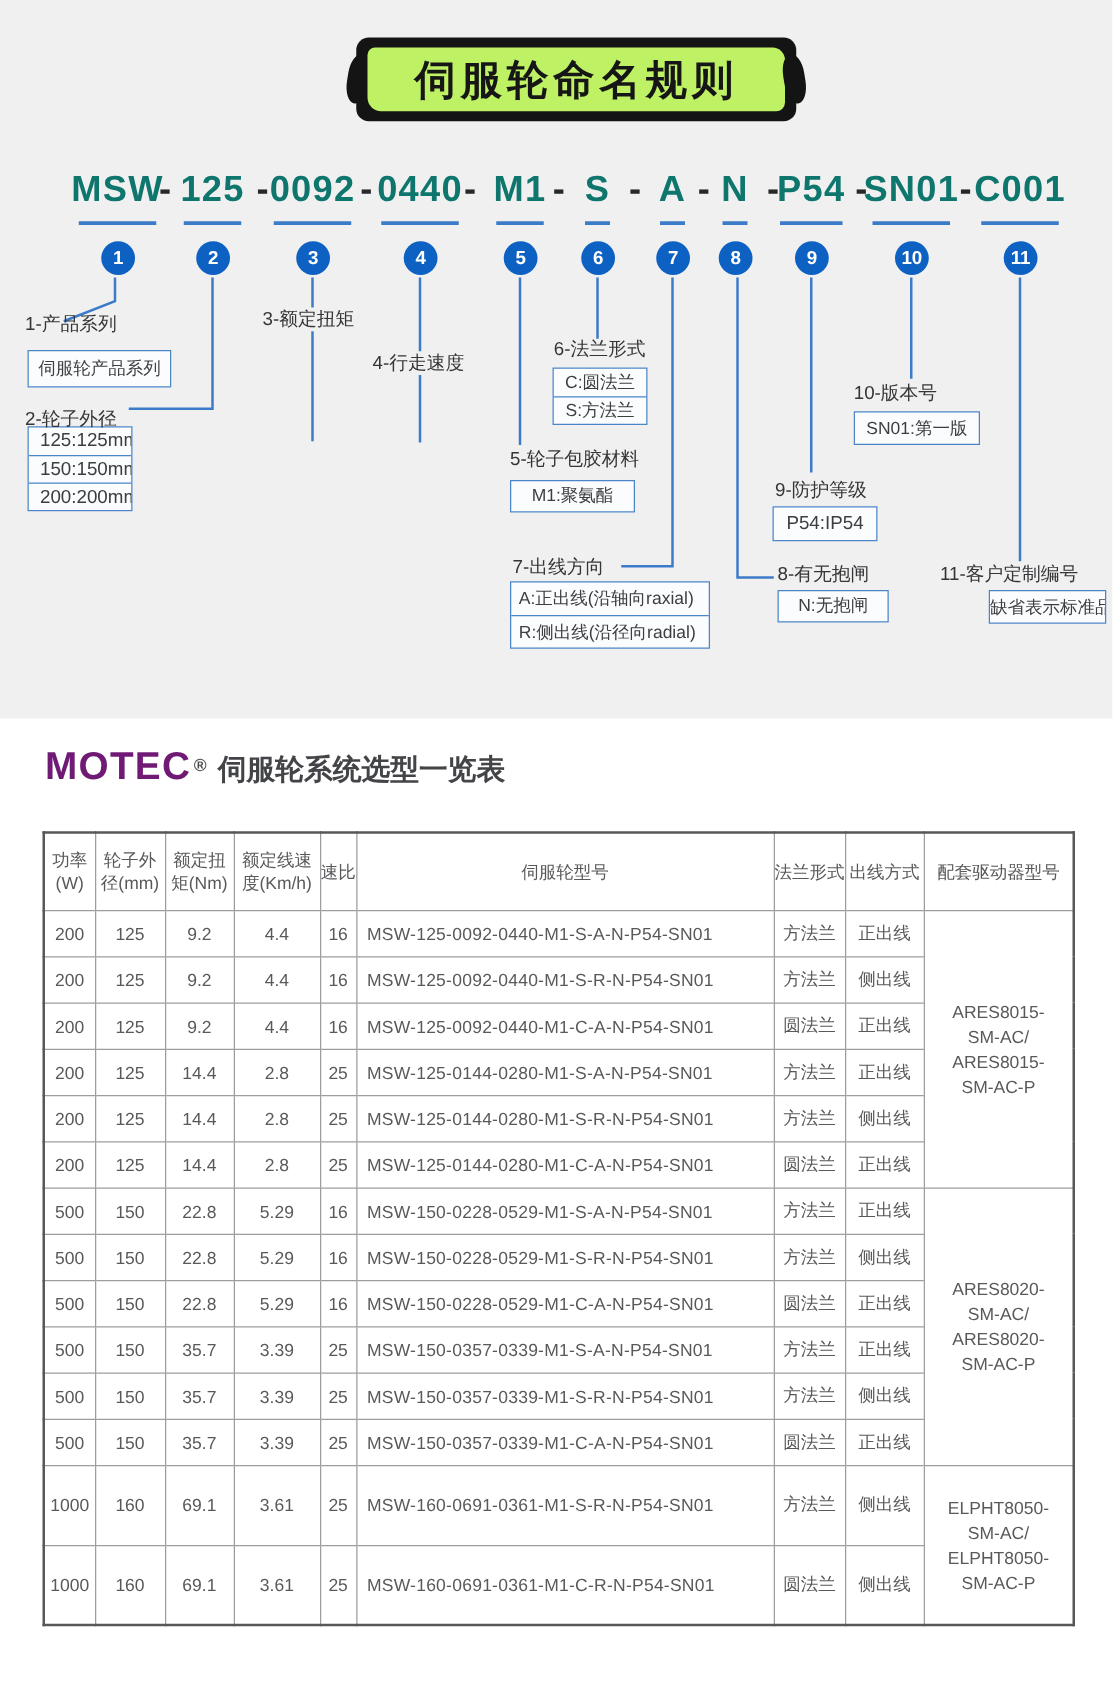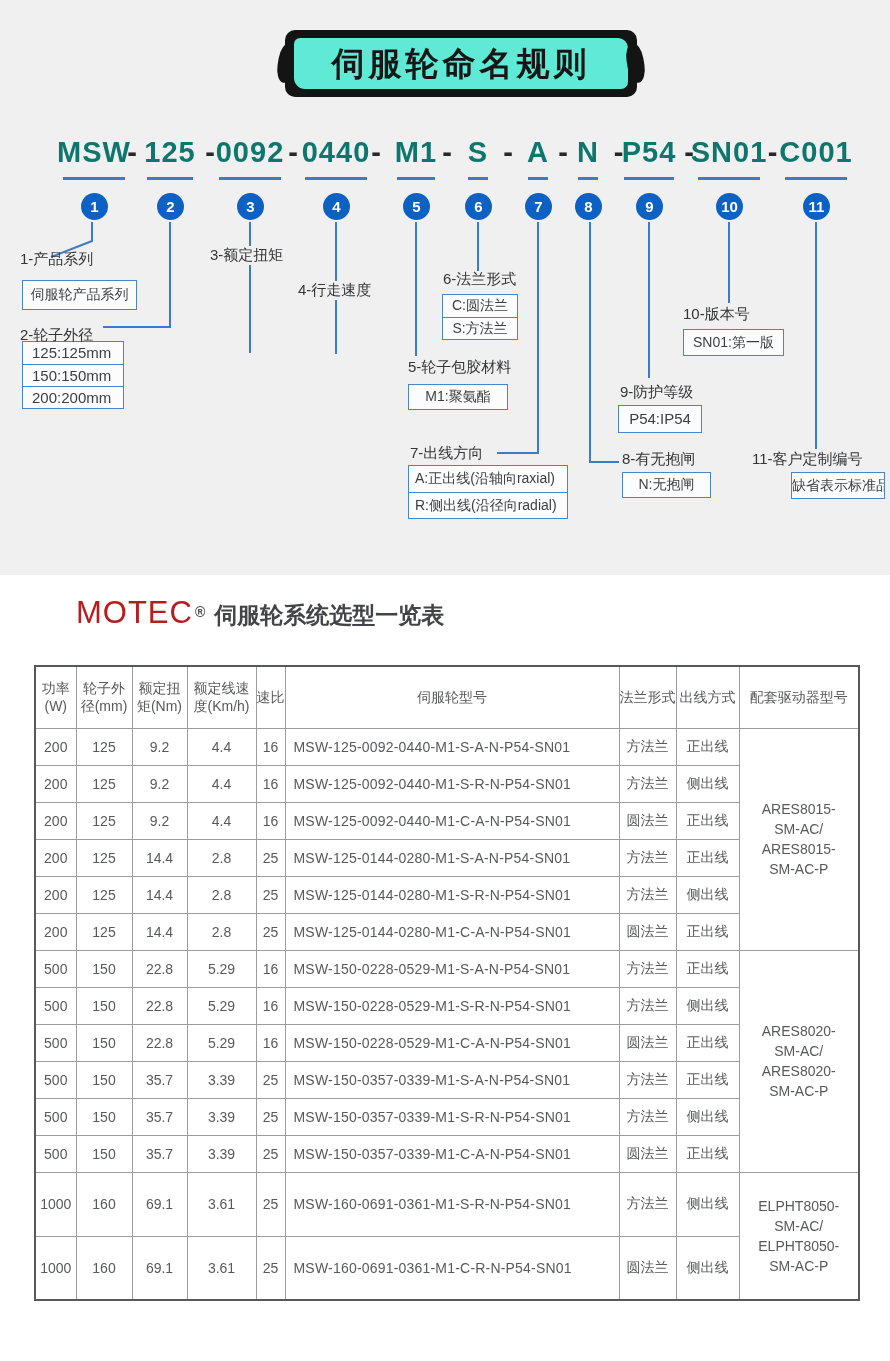--- a/index.html
+++ b/index.html
@@ -10,21 +10,21 @@
   
   .top { position:absolute; left:0; top:0; width:890px; height:575px; background:#f0f0f1; }
 
   .banner { position:absolute; left:285px; top:30px; width:352px; height:67px;
             background:#141414; border-radius:10px; z-index:1; }
   .banner:before, .banner:after { content:""; position:absolute; top:13px; width:17px; height:40px;
             background:#141414; border-radius:50% / 42%; }
   .banner:before { left:-7px; transform:rotate(9deg); }
   .banner:after  { right:-7px; transform:rotate(-9deg); }
   .banner-inner { position:absolute; left:9px; top:8px; right:9px; bottom:8px;
-            background:#5eead4; border-radius:6px 10px 7px 11px; text-align:center;
+            background:#bef264; border-radius:6px 10px 7px 11px; text-align:center;
             font-size:33px; font-weight:700; color:#161616; letter-spacing:4px; line-height:51px; }
 
   .model-seg  { position:absolute; top:136px; transform:translateX(-50%); font-size:29px;
                 font-weight:700; color:#0f766e; white-space:nowrap; letter-spacing:1px; }
   .model-dash { position:absolute; top:136px; transform:translateX(-50%); font-size:29px;
                 font-weight:700; color:#27282a; }
   .model-underline { position:absolute; top:177px; height:3px; background:#3c7bc7;
                 transform:translateX(-50%); }
   .num-circle { position:absolute; top:193px; width:27px; height:27px; margin-left:-13px;
                 border-radius:50%; background:#0d61c2; color:#fff; font-size:15px; font-weight:700;
@@ -46,35 +46,35 @@
   .l10 { left:683px; top:305px; }
   .l11 { left:752px; top:450px; }
 
   .blist { position:absolute; background:#fbfcfd; border:1px solid #4b85c8; z-index:2;
            color:#3d3e40; box-sizing:border-box; }
   .blist .row { border-top:1px solid #4b85c8; height:22px; line-height:21px; font-size:15px;
            padding-left:9px; white-space:nowrap; overflow:hidden; box-sizing:border-box; }
   .blist .row:first-child { border-top:none; }
   .bcenter .row { padding-left:0; text-align:center; }
   .b1  { left:22px;  top:280px; width:115px; }  .b1 .row  { height:28px; line-height:27px; font-size:14px; }
-  .b2  { left:22px;  top:341px; width:102px; }
+  .b2  { left:22px;  top:341px; width:84px; }
   .b3  { left:138px; top:353px; width:112px; }
   .b4  { left:268px; top:354px; width:112px; }
   .b5  { left:408px; top:384px; width:100px; }  .b5 .row  { height:24px; line-height:23px; font-size:14px; }
   .b6  { left:442px; top:294px; width:76px;  }  .b6 .row  { font-size:14px; }
   .b7  { left:408px; top:465px; width:160px; }  .b7 .row  { height:26px; line-height:25px; font-size:14px; padding-left:6px; }
   .b8  { left:622px; top:472px; width:89px;  }  .b8 .row  { height:24px; line-height:23px; font-size:14px; }
   .b9  { left:618px; top:405px; width:84px;  }  .b9 .row  { height:26px; line-height:25px; }
   .b10 { left:683px; top:329px; width:101px; }  .b10 .row { height:25px; line-height:24px; font-size:14px; }
   .b11 { left:791px; top:472px; width:94px; }  .b11 .row { height:25px; line-height:24px; font-size:14px; }
 
   
   .bottom { position:absolute; left:0; top:575px; width:890px; height:786px; background:#ffffff; }
   .tbl-title { position:absolute; left:36px; top:20px; white-space:nowrap; }
-  .brand { font-size:31px; font-weight:400; color:#b91c1c; letter-spacing:1px;margin-left:40px; }
+  .brand { font-size:31px; font-weight:700; color:#701a75; letter-spacing:1px; }
   .reg   { font-size:14px; font-weight:700; color:#4b4c4e; vertical-align:super; margin-left:2px; }
   .cn    { font-size:23px; font-weight:700; color:#434447; margin-left:9px; }
 
   #sel-table { position:absolute; left:34px; top:90px; width:824px; border-collapse:collapse;
                table-layout:fixed; border:2px solid #57585a; }
   #sel-table th, #sel-table td { border:1px solid #9c9da0; font-size:14px; color:#58595b;
                text-align:center; vertical-align:middle; padding:0; white-space:pre-line; }
   #sel-table thead tr { height:62px; }
   #sel-table th { font-weight:400; line-height:18px; }
   #sel-table tbody tr { height:37px; }

